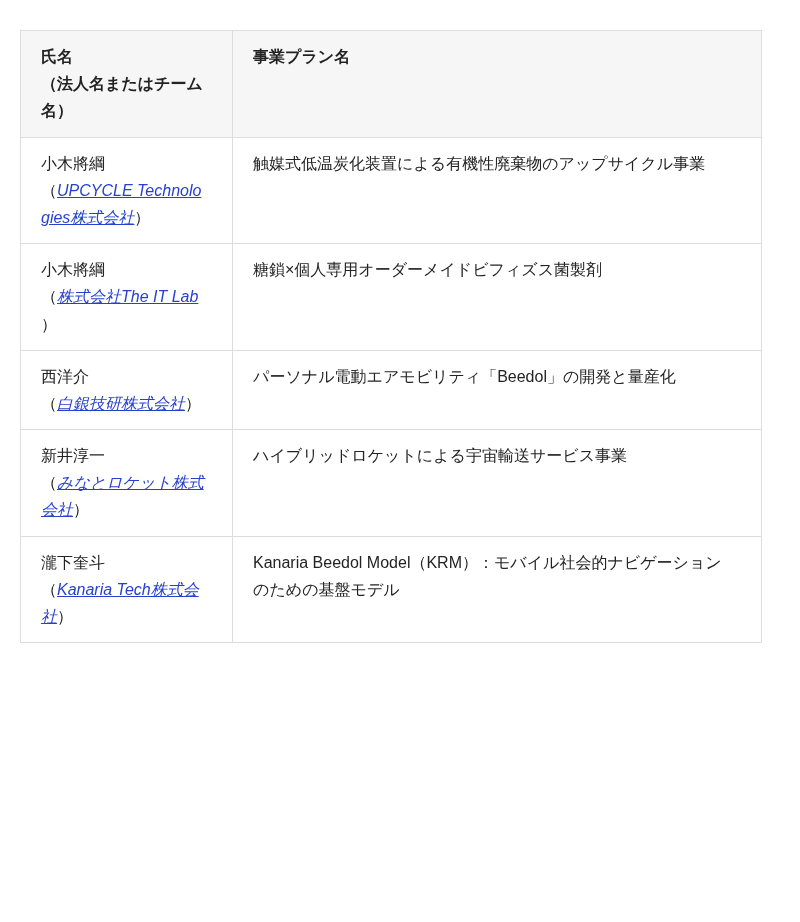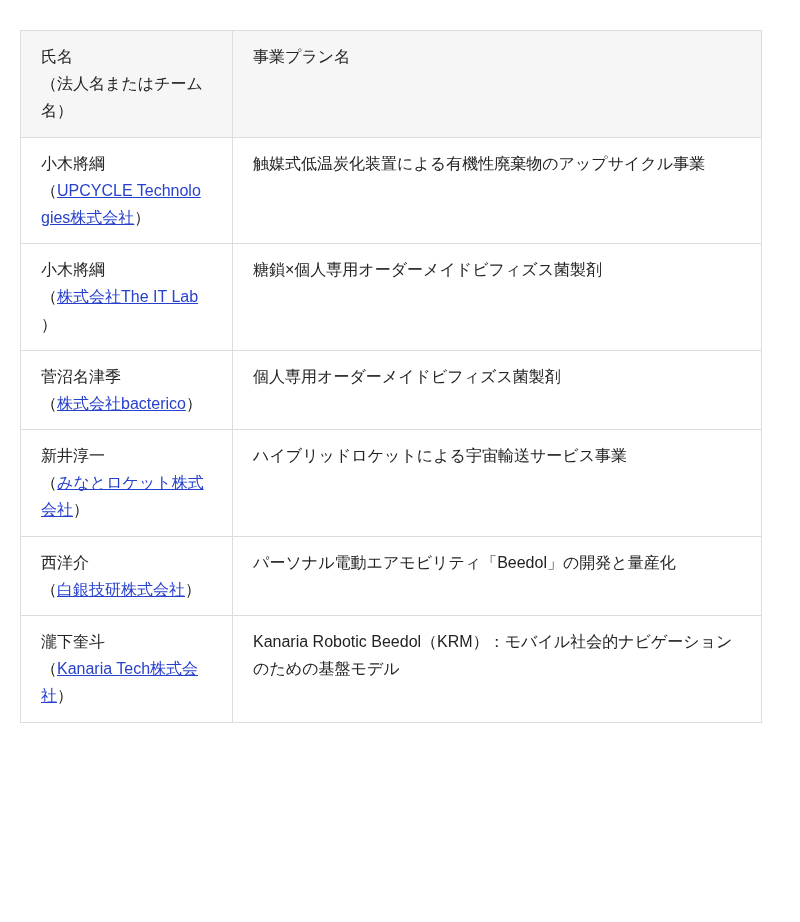--- a/index.html
+++ b/index.html
@@ -34,27 +34,28 @@
     border:1px solid var(--border-color);
     padding:12px 24px 12px 20px;
     vertical-align:top;
     text-align:left;
     word-break:break-all;
     line-break:anywhere;
     overflow-wrap:anywhere;
   }
   table.applicants thead th{
     background:var(--header-bg);
-    font-weight:400;
+    font-weight:700;
     margin-top:40px;
   }
   a.org-link{
     color:var(--link-color);
     text-decoration:underline;
     cursor:pointer;
+    font-style:italic;
   }
 </style>
 </head>
 <body>
 
 <div class="page">
   <table class="applicants">
     <colgroup>
       <col class="c1">
       <col class="c2">
@@ -84,54 +85,45 @@
     <td>
       <span>小木將綱</span><br>
       <span>（</span><a class="org-link" href="#">株式会社The IT Lab</a><span>）</span>
     </td>
     <td>
       <span>糖鎖×個人専用オーダーメイドビフィズス菌製剤</span>
     </td>
   </tr>
 
 
+
   <tr>
     <td>
-      <span>菅沼名津季</span><br>
-      <span>（</span><a class="org-link" href="#">株式会社bacterico</a><span>）</span>
+      <span>西洋介</span><br>
+      <span>（</span><a class="org-link" href="#">白銀技研株式会社</a><span>）</span>
     </td>
     <td>
-      <span>個人専用オーダーメイドビフィズス菌製剤</span>
+      <span>パーソナル電動エアモビリティ「Beedol」の開発と量産化</span>
     </td>
   </tr>
 
   <tr>
     <td>
       <span>新井淳一</span><br>
       <span>（</span><a class="org-link" href="#">みなとロケット株式会社</a><span>）</span>
     </td>
     <td>
       <span>ハイブリッドロケットによる宇宙輸送サービス事業</span>
     </td>
   </tr>
 
   <tr>
     <td>
-      <span>西洋介</span><br>
-      <span>（</span><a class="org-link" href="#">白銀技研株式会社</a><span>）</span>
-    </td>
-    <td>
-      <span>パーソナル電動エアモビリティ「Beedol」の開発と量産化</span>
-    </td>
-  </tr>
-
-  <tr>
-    <td>
       <span>瀧下奎斗</span><br>
       <span>（</span><a class="org-link" href="#">Kanaria Tech株式会社</a><span>）</span>
     </td>
     <td>
-      <span>Kanaria Robotic Beedol（KRM）：モバイル社会的ナビゲーションのための基盤モデル</span>
+      <span>Kanaria Beedol Model（KRM）：モバイル社会的ナビゲーションのための基盤モデル</span>
     </td>
   </tr>
 </tbody>
   </table>
 </div>
 
 </body></html>

